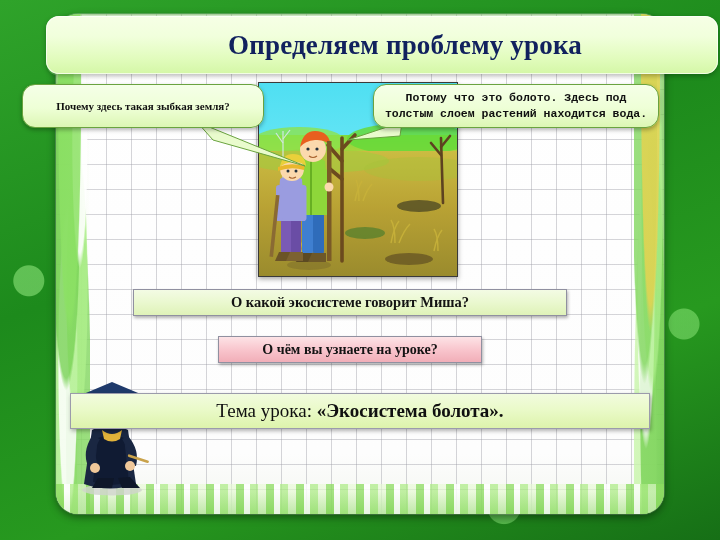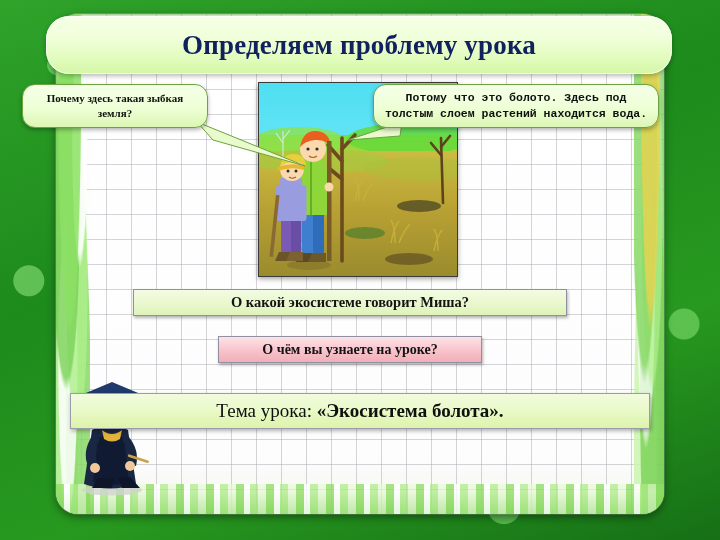--- a/index.html
+++ b/index.html
@@ -101,27 +101,28 @@
     background: linear-gradient(to bottom, rgba(120,205,85,.45), transparent);
   }
 
   
   .title-bar {
     position: absolute;
     left: 46px;
     top: 16px;
     width: 626px;
     height: 58px;
-    border-radius: 23px;
+    border-radius: 13px;
     background: linear-gradient(to bottom,
         #f6ffe6 0%, #f1ffdc 35%, #e2fcbe 72%, #d4f7a6 100%);
     box-shadow: 0 2px 5px rgba(0,0,0,.28), inset 0 0 0 1px rgba(255,255,255,.7);
     display: flex;
     align-items: center;
     justify-content: center;
+    padding-left: 46px;
   }
   .title-text {
     font-size: 27px;
     font-weight: bold;
     color: #11215e;
     letter-spacing: .2px;
     white-space: nowrap;
   }
 
   
@@ -135,21 +136,21 @@
     align-items: center;
     justify-content: center;
     text-align: center;
     font-weight: bold;
     color: #101010;
     box-sizing: border-box;
   }
   #bubble-left {
     left: 22px;
     top: 84px;
-    width: 186px;
+    width: 242px;
     height: 44px;
     font-size: 11px;
     line-height: 1.35;
     padding: 2px 16px;
   }
   #bubble-right {
     left: 373px;
     top: 84px;
     width: 286px;
     height: 44px;

